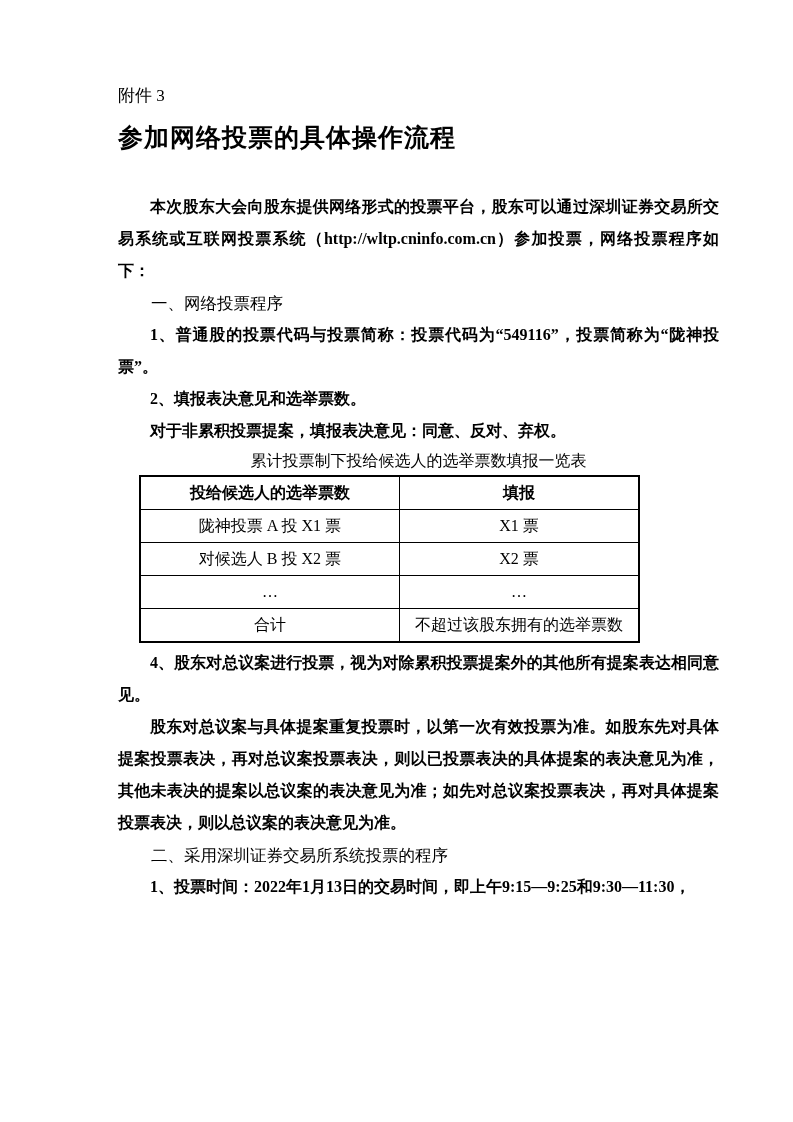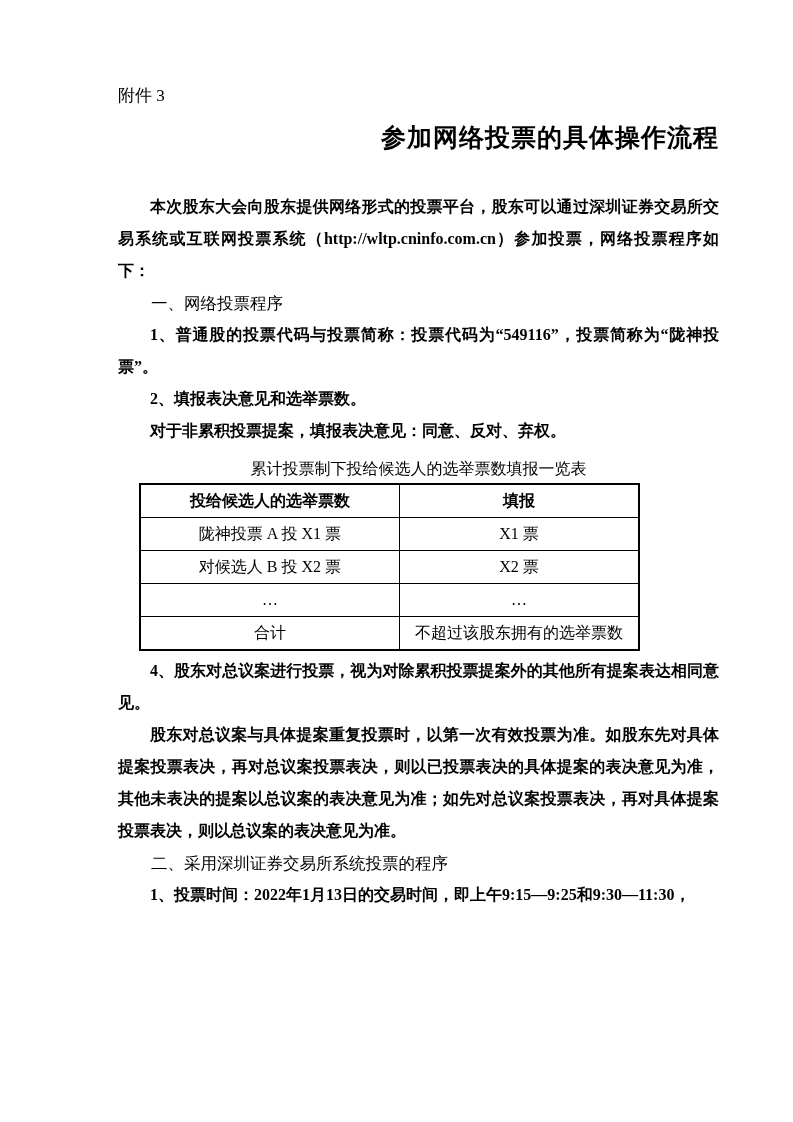--- a/index.html
+++ b/index.html
@@ -18,21 +18,21 @@
   }
   .attachment {
     font-size: 17px;
     line-height: 26px;
   }
   .doc-title {
     margin: 10px 0 0 0;
     font-size: 25px;
     line-height: 36px;
     font-weight: bold;
-    text-align: right;
+    text-align: left;
     letter-spacing: 1px;
     font-family: "Liberation Sans", "DejaVu Sans", sans-serif;
   }
   .para {
     margin: 0;
     font-size: 16px;
     line-height: 32px;
     text-align: justify;
     text-indent: 2em;
     font-weight: bold;
@@ -42,21 +42,21 @@
     margin: 0;
     font-size: 16.5px;
     line-height: 32px;
     font-weight: normal;
     text-indent: 2em;
     font-family: "Liberation Sans", "DejaVu Sans", sans-serif;
   }
   .table-caption {
     font-size: 16px;
     line-height: 28px;
-    margin-top: 8px;
+    margin-top: 0;
     text-align: center;
   }
   table.vote-table {
     border-collapse: collapse;
     table-layout: fixed;
     width: 501px;
     margin-left: 21px;
     border: 2px solid #000000;
   }
   .vote-table col.c1 { width: 52%; }

